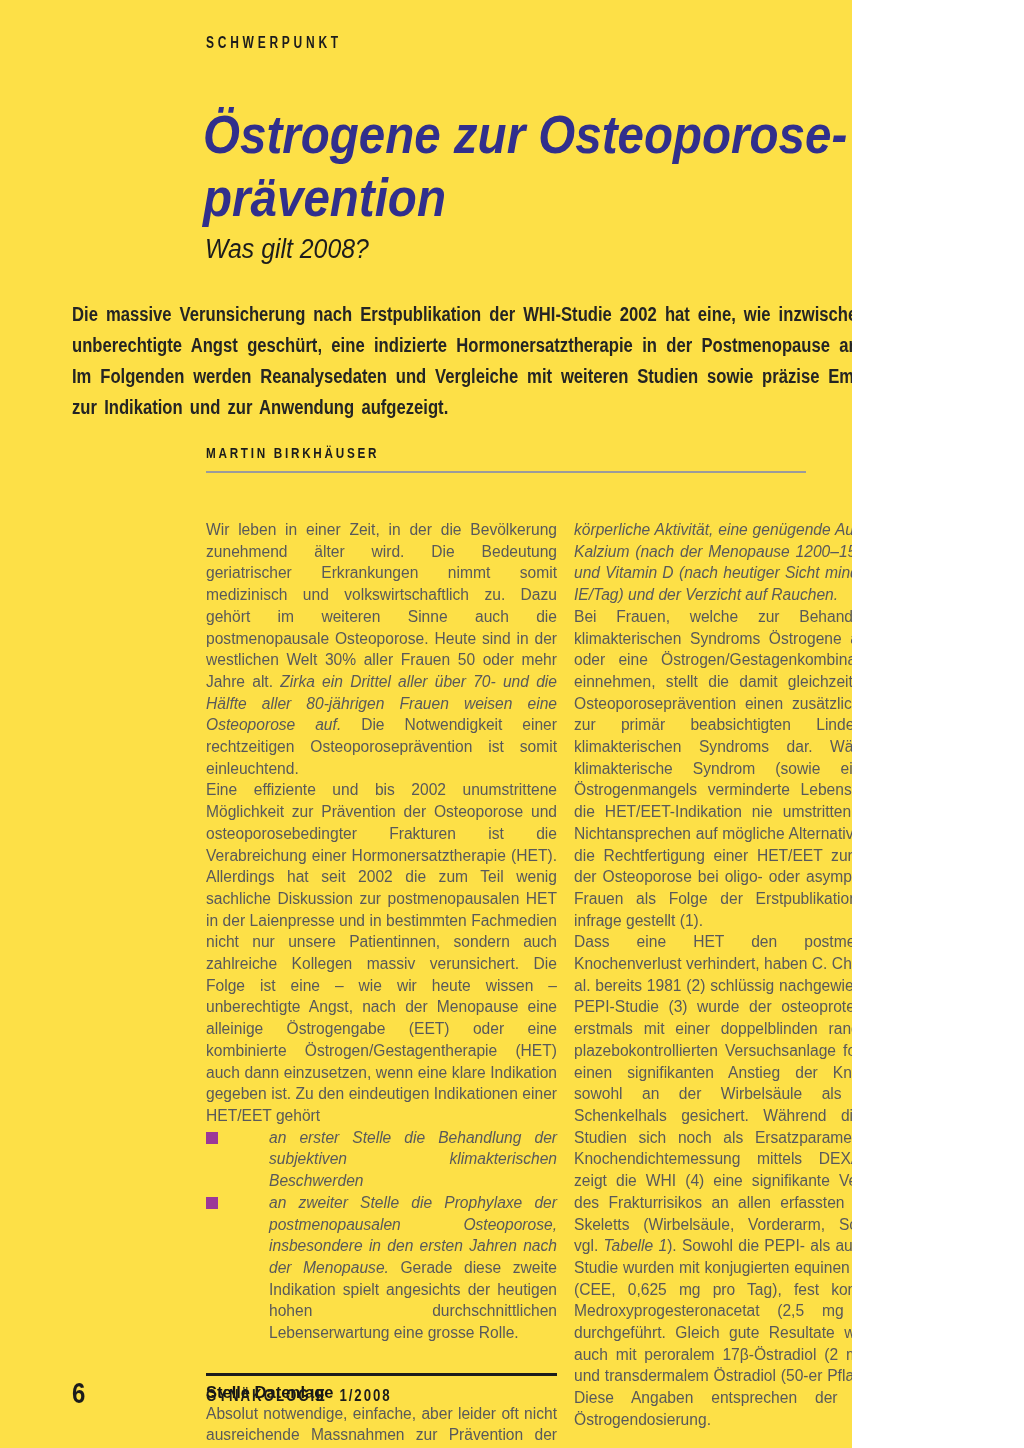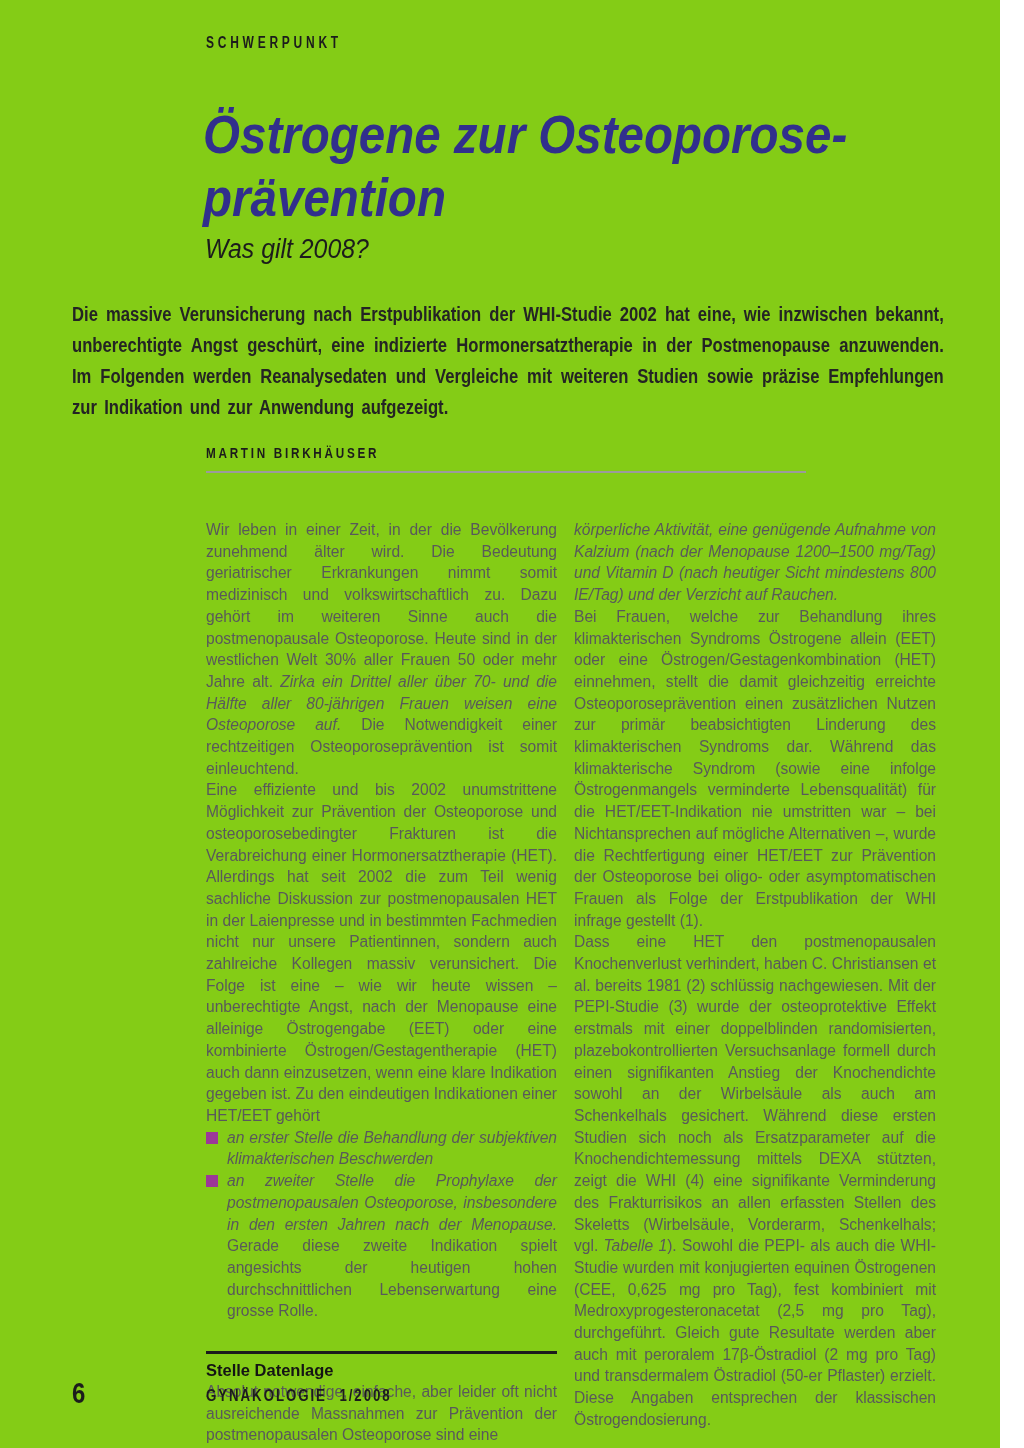--- a/index.html
+++ b/index.html
@@ -1,17 +1,17 @@
 <!DOCTYPE html>
 <html lang="de"><head>
 <meta charset="utf-8">
 <style>
   html,body { margin:0; padding:0; background:#ffffff; }
   .page {
-    position:relative; width:1000px; height:1448px; background:#84cc16;
+    position:relative; width:852px; height:1448px; background:#fde047;
     font-family:"Liberation Sans", sans-serif; overflow:hidden;
   }
 
   
   .kicker {
     position:absolute; left:206px; top:34px;
     font-size:16px; font-weight:bold; letter-spacing:5px; color:#1c1c1c;
     transform:scaleX(0.75); transform-origin:left top; white-space:nowrap;
   }
 
@@ -53,21 +53,21 @@
     font-size:15.6px; line-height:21.7px; color:#59595b;
     text-align:justify; hyphens:auto;
   }
   .col-left  { width:351px; flex:0 0 351px; }
   .col-right { width:362px; flex:0 0 362px; }
   .columns p { margin:0; }
   .it { font-style:italic; }
 
   
   .bullets { margin:0; padding:0; list-style:none; }
-  .bullet { display:flex; }
+  .bullet { display:flex;gap:42px; }
   .bullet-marker {
     flex:0 0 auto; width:12px; height:12px; background:#9c3898;
     margin:5px 9px 0 0;
   }
   .bullet-text { flex:1 1 auto; }
 
   
   .section-rule { height:3px; background:#1c1c1c; margin-top:29px; }
   .section-heading {
     font-size:19.5px; font-weight:bold; font-style:italic; line-height:24px;

